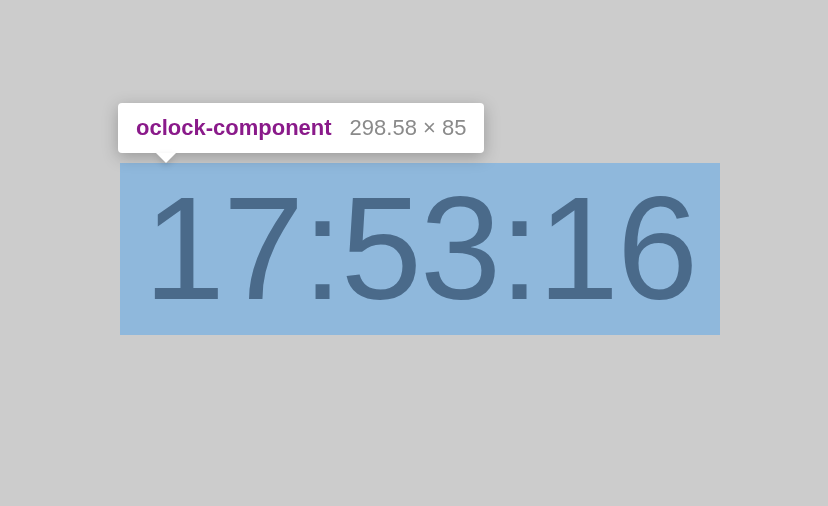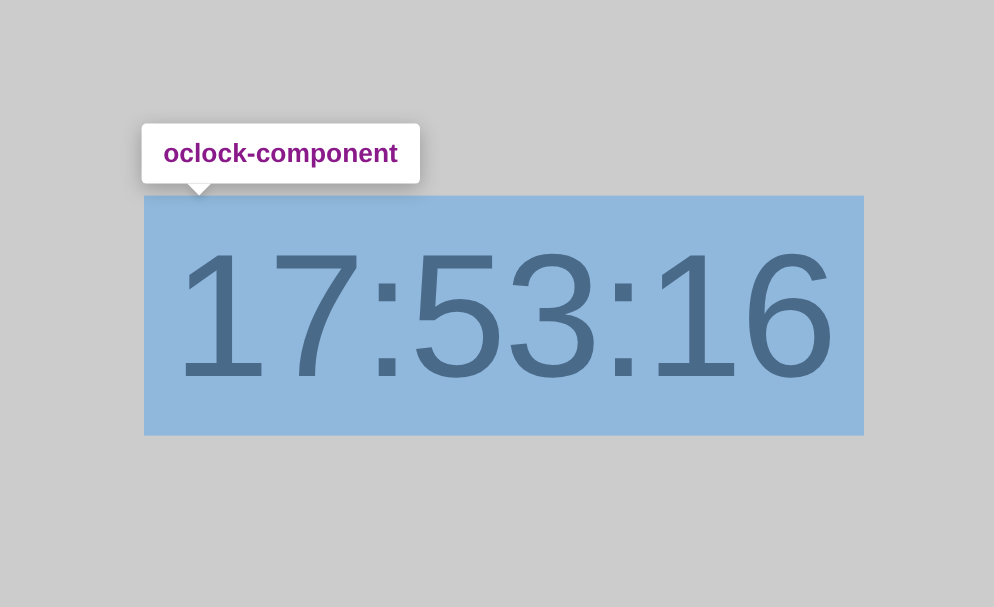--- a/index.html
+++ b/index.html
@@ -13,21 +13,21 @@
       background-color: #cccccc;
       font-family: -apple-system, BlinkMacSystemFont, "Segoe UI", Helvetica, Arial, sans-serif;
       position: relative;
       overflow: hidden;
     }
     .clock-highlight {
       position: absolute;
       left: 120px;
       top: 163px;
       width: 600px;
-      height: 200px;
+      height: 172px;
       background-color: #8fb8dc;
       display: flex;
       align-items: center;
       justify-content: center;
     }
     .clock-time {
       font-size: 146px;
       font-weight: 400;
       color: #4a6a8a;
       letter-spacing: -2px;
@@ -71,13 +71,14 @@
   </style>
 </head>
 <body>
 
 <div class="clock-highlight">
   <div class="clock-time">17:53:16</div>
 </div>
 
 <div class="tooltip">
   <span class="tooltip-name">oclock-component</span>
+  <span class="tooltip-dims">298.58 × 85</span>
 </div>
 
 </body></html>

